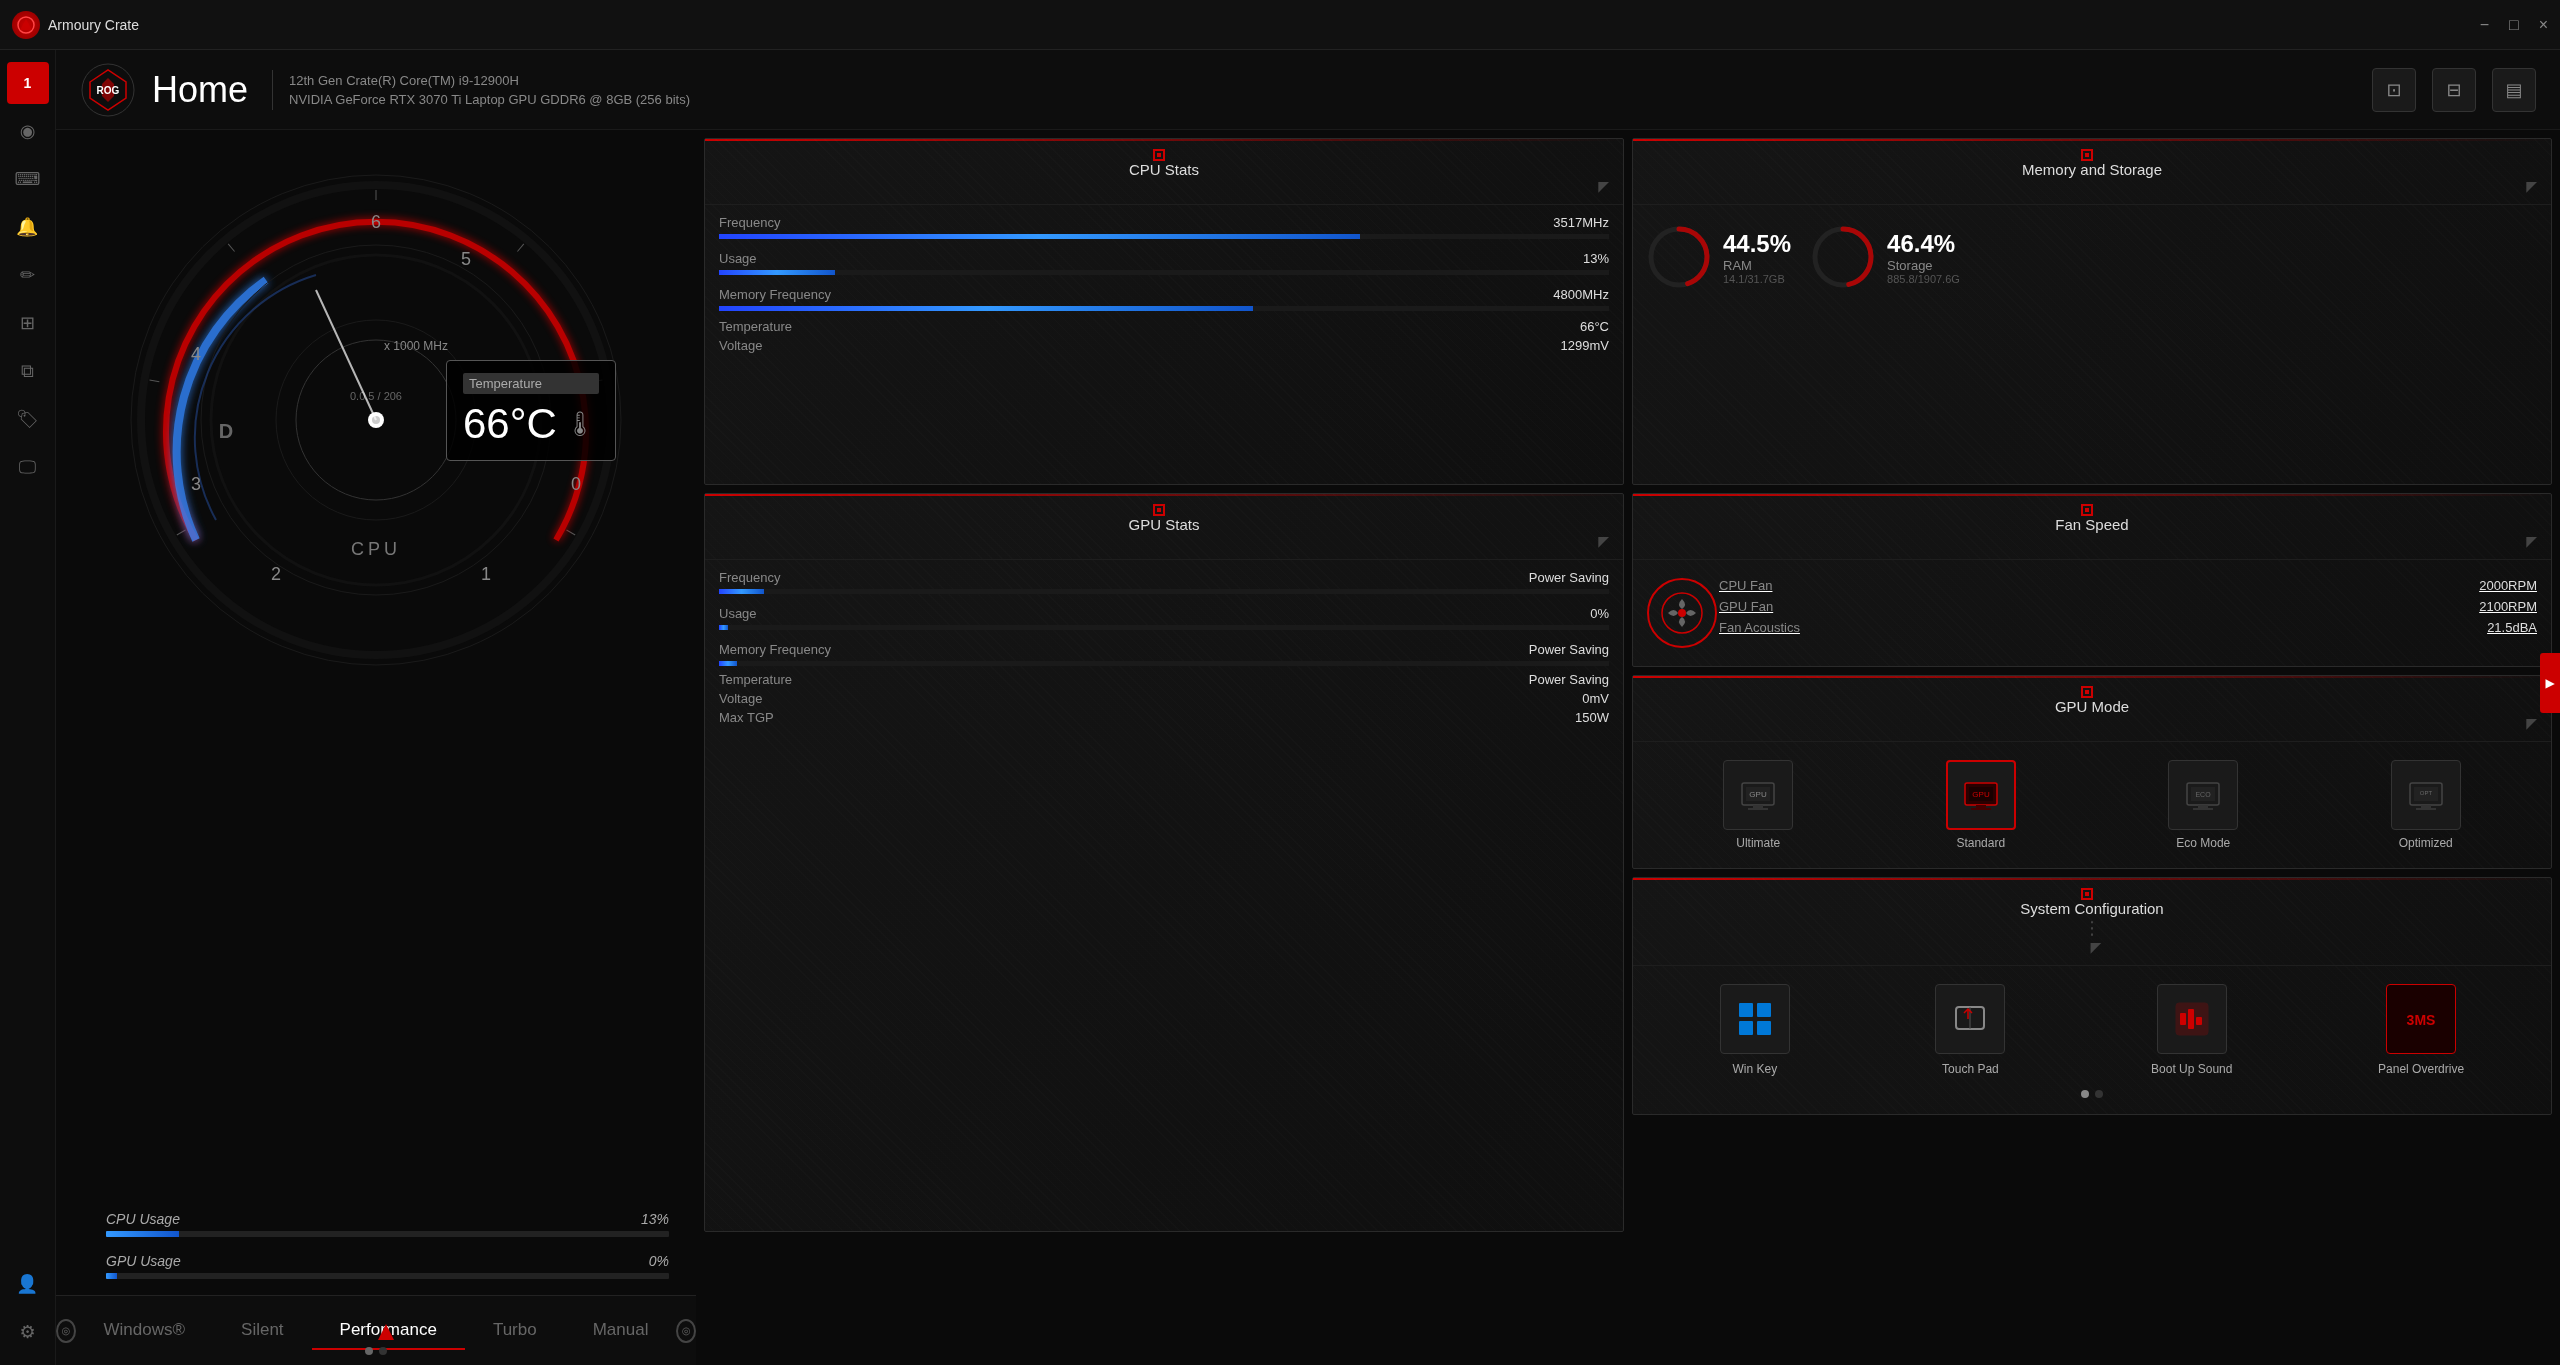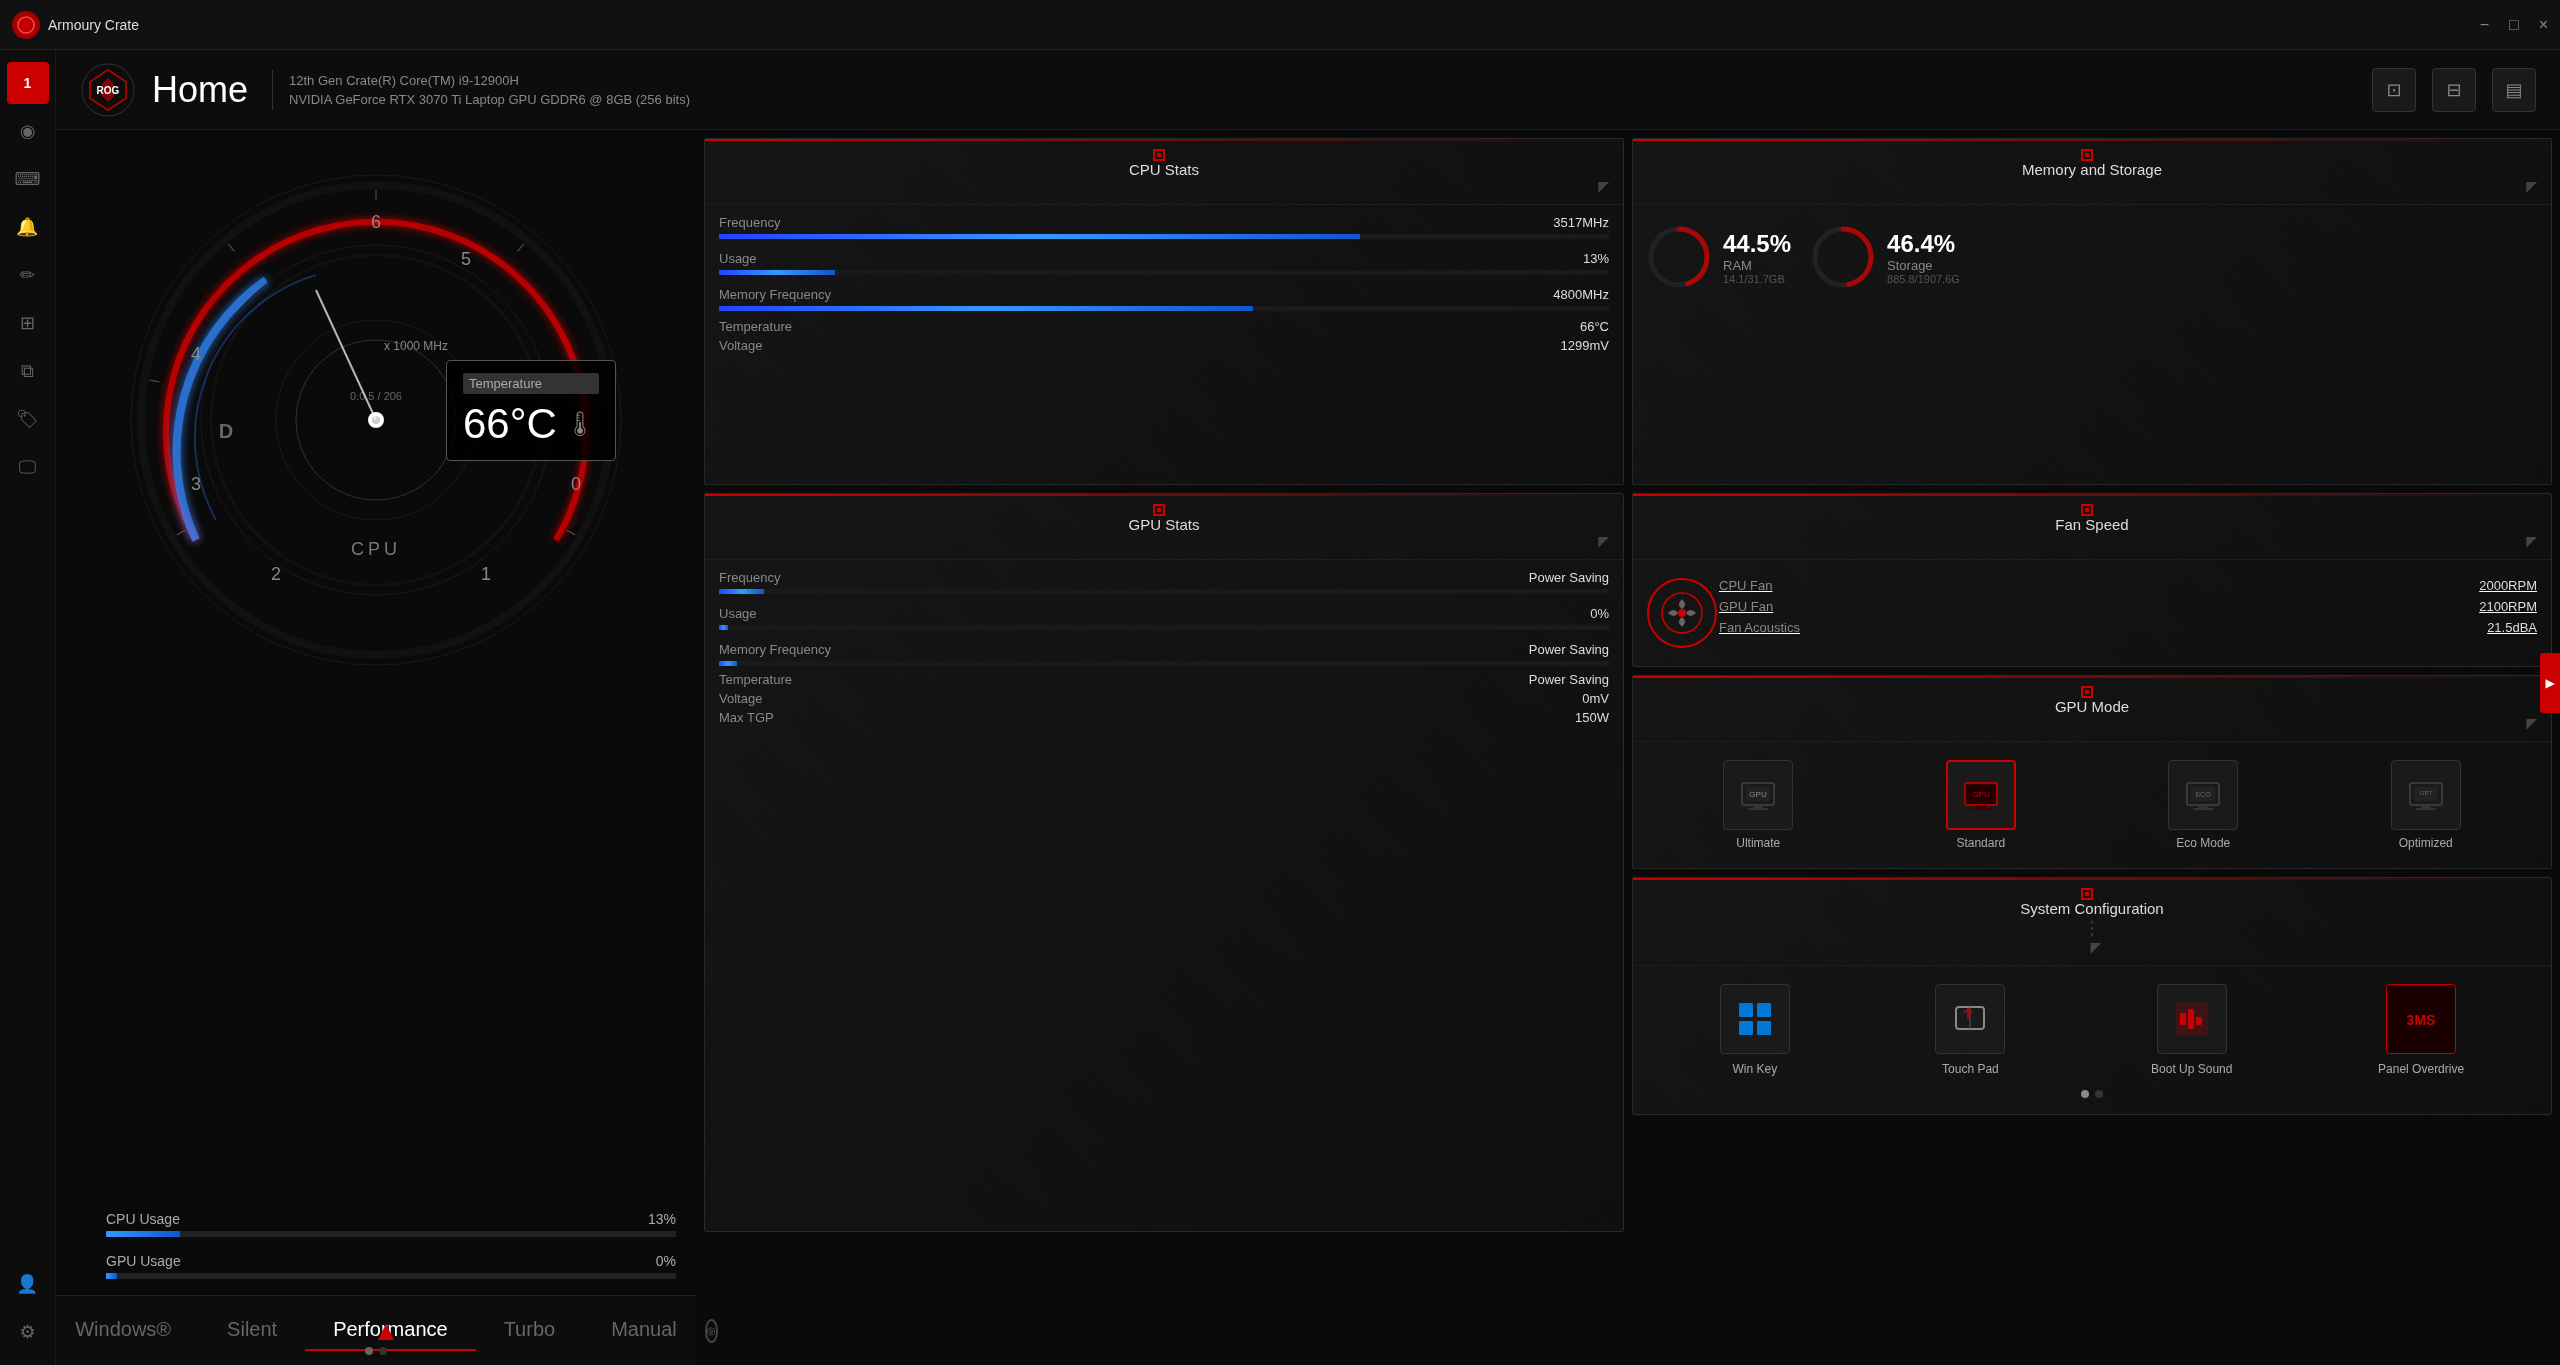--- a/index.html
+++ b/index.html
@@ -176,22 +176,23 @@
       align-items: center;
       gap: 8px;
     }
     .temp-icon { font-size: 24px; color: #888; }
 
     
     .bottom-stats {
       position: absolute;
       bottom: 70px;
       left: 30px;
-      right: 0;
+      right: 7px;
       padding: 0 20px;
+      font-style: italic;
     }
     .stat-row { margin-bottom: 16px; }
     .stat-row-header {
       display: flex; justify-content: space-between;
       font-size: 14px; color: #aaa;
       margin-bottom: 4px;
     }
     .stat-bar {
       height: 6px;
       background: #222;
@@ -213,21 +214,21 @@
       height: 70px;
       background: #0d0d0d;
       border-top: 1px solid #222;
       display: flex;
       align-items: center;
       justify-content: center;
       gap: 0;
     }
     .perf-tab {
       padding: 8px 28px;
-      font-size: 20px;
+      font-size: 17px;
       color: #666;
       cursor: pointer;
       border-bottom: 2px solid transparent;
       white-space: nowrap;
     }
     .perf-tab.active {
       color: #fff;
       border-bottom: 2px solid #cc0000;
     }
     .target-icon {

